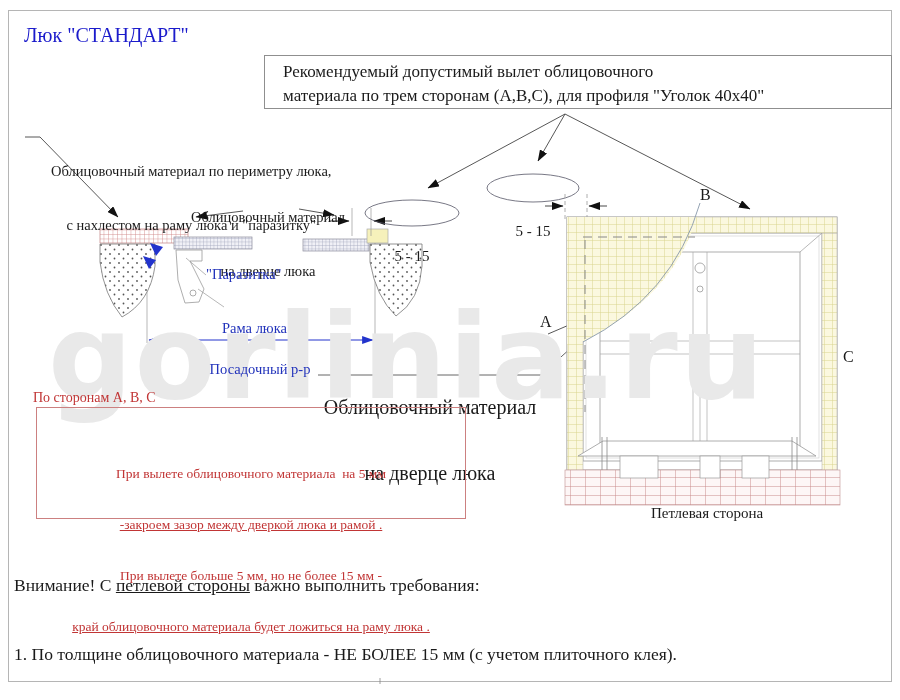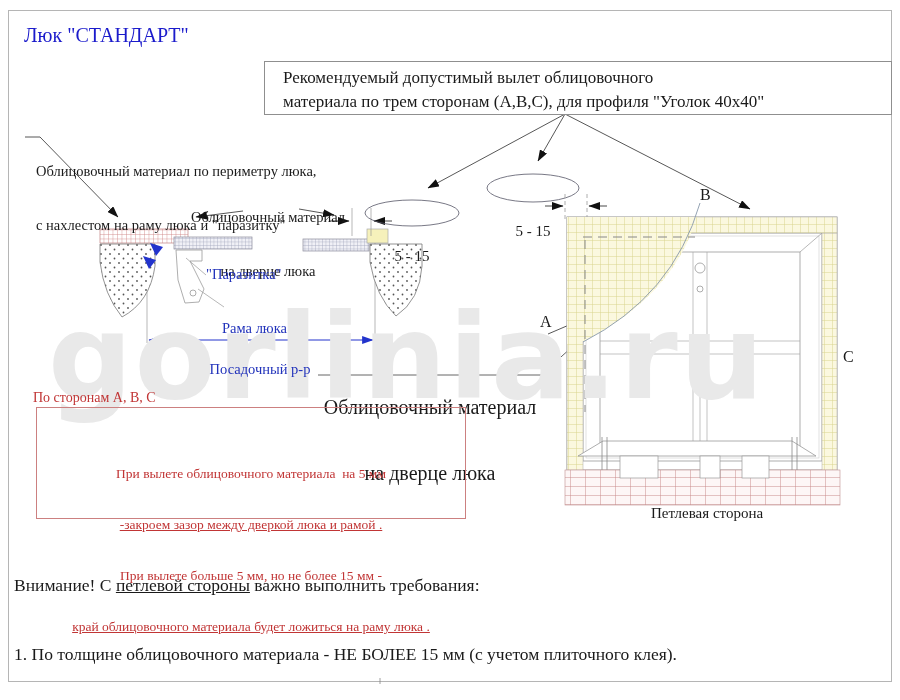--- a/index.html
+++ b/index.html
@@ -6,24 +6,24 @@
   .page{position:relative;width:900px;height:700px;background:#fff;overflow:hidden;
         font-family:"Liberation Serif","DejaVu Serif",serif;color:#1a1a1a;}
   .page-border{position:absolute;left:8px;top:10px;width:882px;height:670px;
         border:1px solid #b5b5b5;z-index:0;}
   svg.drawing{position:absolute;left:0;top:0;z-index:1;}
   .watermark{position:absolute;left:48px;top:288px;z-index:2;
         font-family:"DejaVu Sans",sans-serif;font-weight:bold;font-size:118px;
         color:#e9e9e9;letter-spacing:2px;pointer-events:none;white-space:nowrap;}
   .txt{position:absolute;z-index:3;white-space:pre-wrap;}
   .page-title{left:24px;top:24px;font-size:20px;color:#1b1bcb;}
-  .info-box{left:264px;top:61px;width:628px;height:54px;border:1px solid #8f8f8f;
+  .info-box{left:264px;top:55px;width:628px;height:54px;border:1px solid #8f8f8f;
         background:#fff;font-size:17px;line-height:24px;padding:4px 0 0 18px;
         box-sizing:border-box;white-space:nowrap;}
-  .callout-perimeter{left:36px;top:126px;font-size:14.5px;line-height:18px;}
+  .callout-perimeter{left:51px;top:126px;font-size:14.5px;line-height:18px;text-align:center;}
   .callout-door-small{left:183px;top:172px;width:170px;text-align:center;
         font-size:14.5px;line-height:18px;}
   .dim-bubble{width:56px;text-align:center;font-size:15px;margin-top:44px;}
   .dim-left{left:384px;top:204px;}
   .dim-right{left:505px;top:179px;}
   .blue-label{color:#2233bb;font-size:14.5px;}
   .label-parasitka{left:206px;top:266px;}
   .label-frame{left:222px;top:299px;margin-top:21px;}
   .label-seat{left:200px;top:321px;width:120px;text-align:center;margin-top:40px;}
   .callout-door-big{left:315px;top:352px;width:230px;text-align:center;

